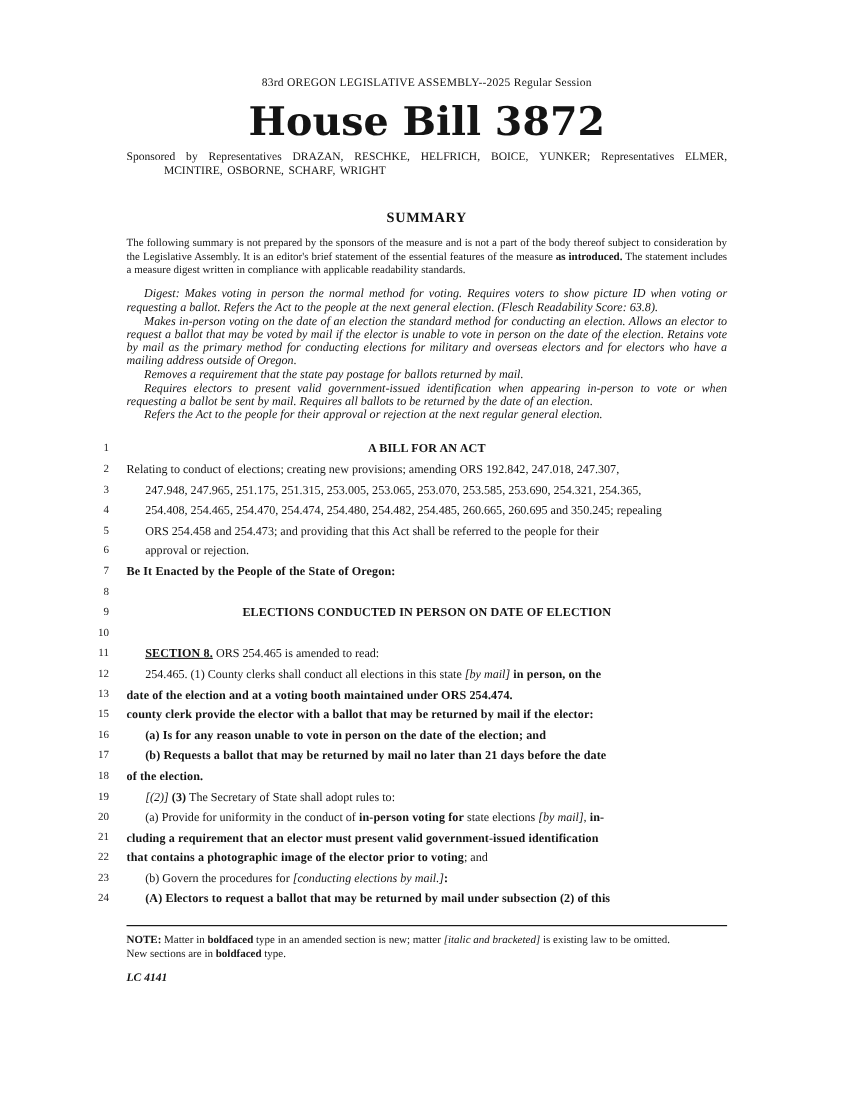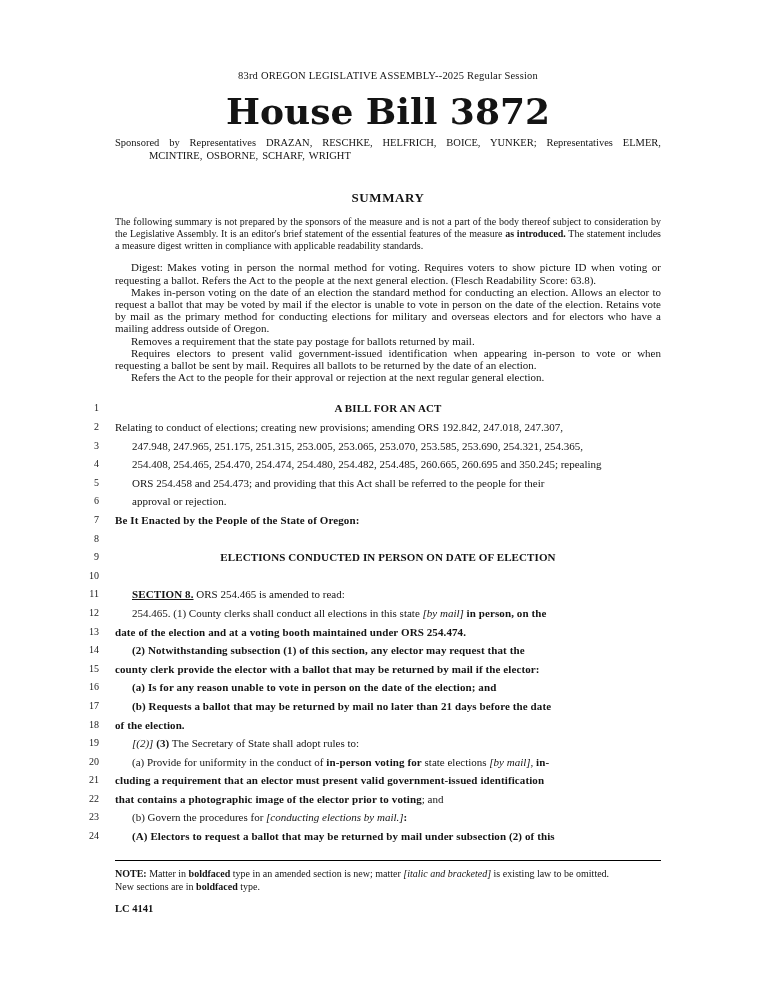--- a/index.html
+++ b/index.html
@@ -40,37 +40,37 @@
     text-align:center; font-weight:bold; font-size:13px; letter-spacing:.6px;
   }
 
   .summary-note {
     margin:10px 0 0 0;
     font-size:10px; line-height:11.8px;
     text-align:justify;
   }
 
   .digest { margin-top:10px; font-size:11px; line-height:12.2px; }
-  .dpara { margin:0; text-indent:16px; text-align:justify; }
+  .dpara { margin:0; text-indent:16px; text-align:justify;font-style:italic; }
 
   .bill-body { margin-top:16px; }
   .bline { position:relative; height:18.6px; line-height:18.6px; font-size:11px; }
   .lnum {
     position:absolute; left:-46px; top:0; width:30px;
     text-align:right; font-size:10px; color:#222; line-height:18.6px;
   }
   .ltext { display:block; white-space:nowrap; }
   .bline.center .ltext { text-align:center; white-space:normal; }
   .bline.indent .ltext { padding-left:17px; }
   .bline .ltext .b { letter-spacing:.1px; }
 
   .footer-rule { margin-top:14px; border-top:1px solid #000; height:0; width:100%; }
   .fnote { margin:7px 0 0 0; font-size:10px; line-height:11px; }
   .fnote + .fnote { margin-top:2px; }
-  .lc { margin-top:11px; font-weight:bold; font-size:10.5px; }
+  .lc { margin-top:11px; font-weight:bold; font-size:10.5px;font-style:italic; }
 </style>
 </head>
 <body>
 
 <div class="page">
 
   <div class="session">83rd OREGON LEGISLATIVE ASSEMBLY--2025 Regular Session</div>
 
   <div class="title">House Bill 3872</div>
 
@@ -134,24 +134,20 @@
         <span class="ltext"><span class="b u">SECTION 8.</span><span> ORS 254.465 is amended to read:</span></span>
       </div>
       <div class="bline indent">
         <span class="lnum">12</span>
         <span class="ltext"><span>254.465. (1) County clerks shall conduct all elections in this state </span><span class="i">[by mail]</span><span> </span><span class="b">in person, on the</span></span>
       </div>
       <div class="bline">
         <span class="lnum">13</span>
         <span class="ltext"><span class="b">date of the election and at a voting booth maintained under ORS 254.474.</span></span>
       </div>
-      <div class="bline indent">
-        <span class="lnum">14</span>
-        <span class="ltext"><span class="b">(2) Notwithstanding subsection (1) of this section, any elector may request that the</span></span>
-      </div>
       <div class="bline">
         <span class="lnum">15</span>
         <span class="ltext"><span class="b">county clerk provide the elector with a ballot that may be returned by mail if the elector:</span></span>
       </div>
       <div class="bline indent">
         <span class="lnum">16</span>
         <span class="ltext"><span class="b">(a) Is for any reason unable to vote in person on the date of the election; and</span></span>
       </div>
       <div class="bline indent">
         <span class="lnum">17</span>

